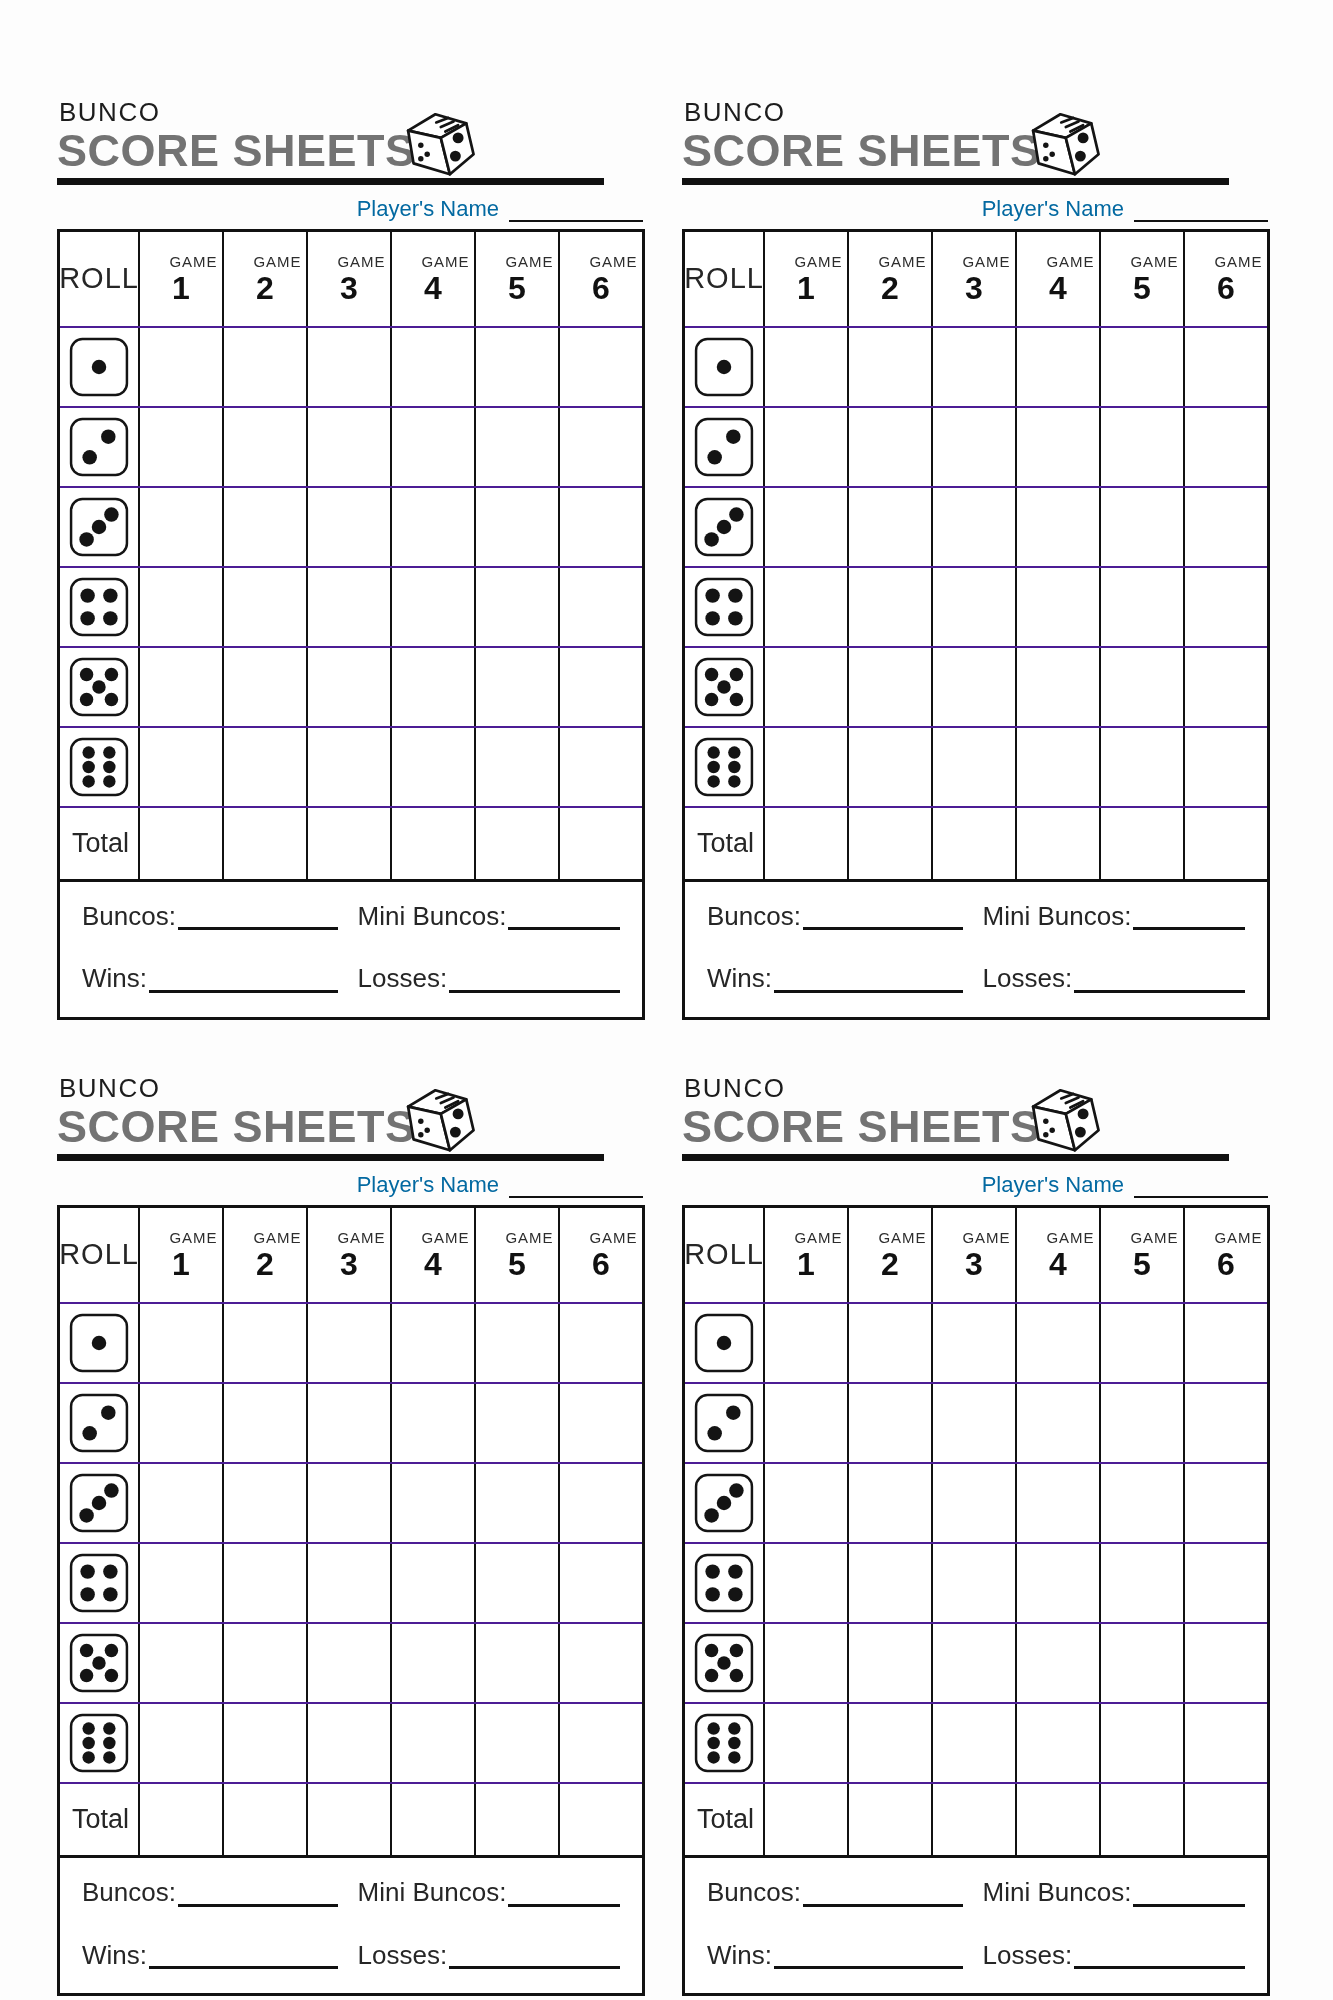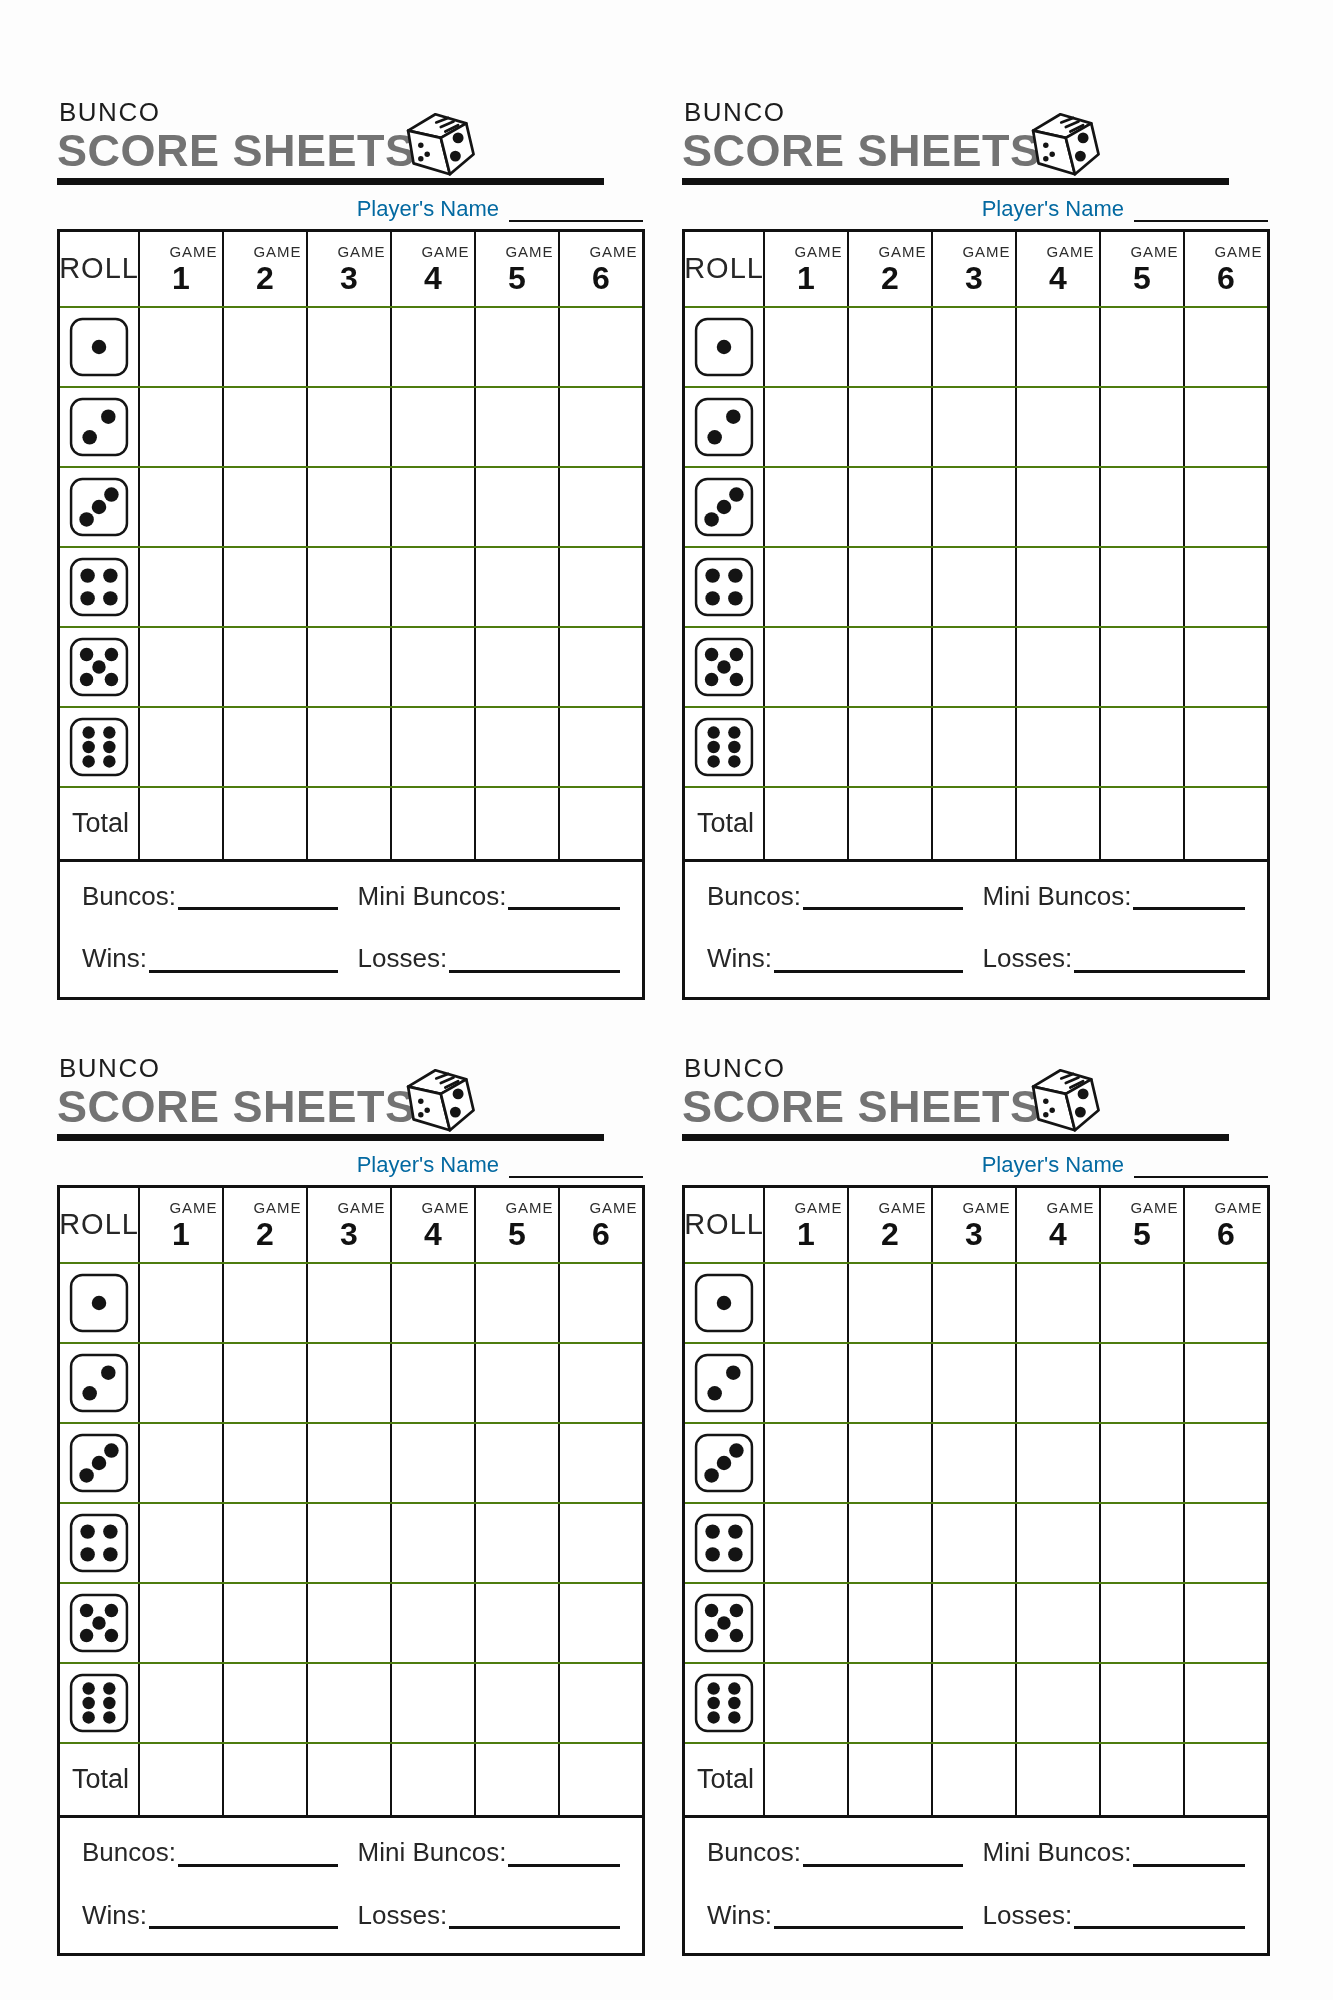--- a/index.html
+++ b/index.html
@@ -68,23 +68,23 @@
     height: 18px;
     margin-left: 10px;
   }
 
   
   .score-table { border: 3px solid #111; background: #fff; }
   .trow {
     display: grid;
     grid-template-columns: 78px repeat(6, 1fr);
   }
-  .trow + .trow { border-top: 2px solid #4d7c0f; }
+  .trow + .trow { border-top: 2px solid #4c1d95; }
   .trow > div + div { border-left: 2px solid #111; }
-  .thead { height: 74px; }
+  .thead { height: 94px; }
   .dierow { height: 80px; }
   .totalrow { height: 73px; }
 
   .roll-h {
     display: flex; align-items: center; justify-content: center;
     font-size: 29px; font-weight: 300; letter-spacing: 1px; color: #262626;
   }
   .gcell {
     display: flex; flex-direction: column;
     align-items: center; justify-content: center;

